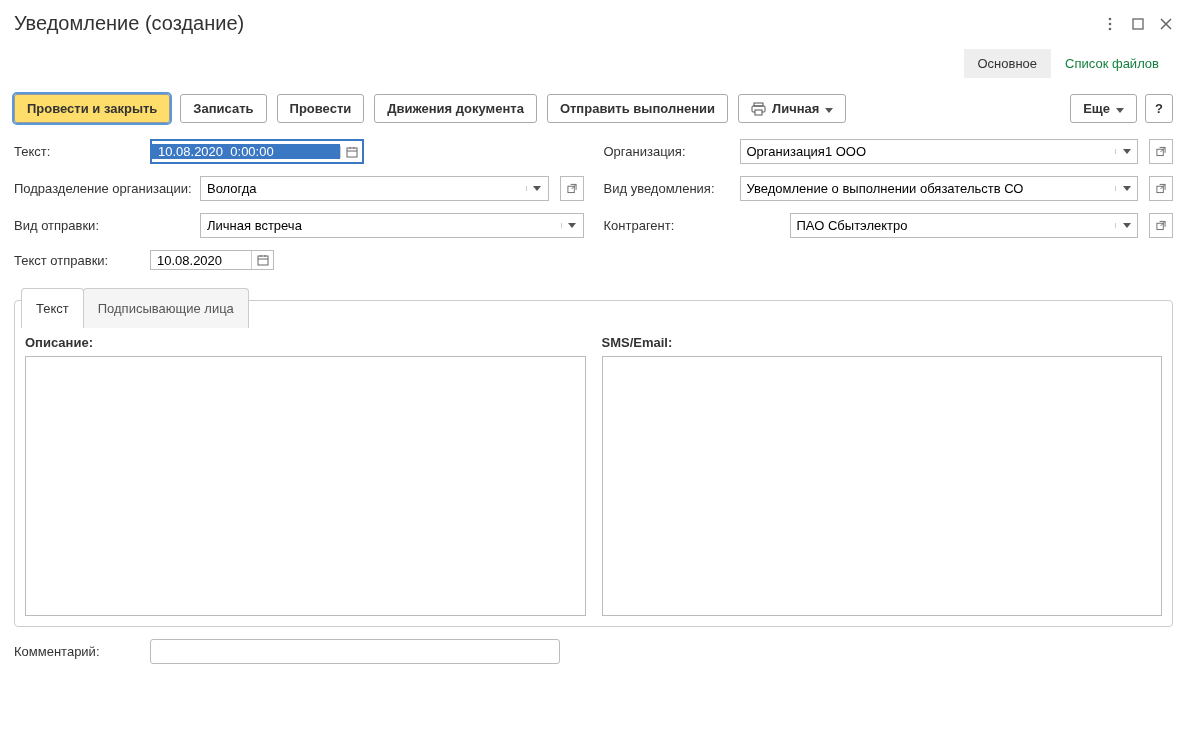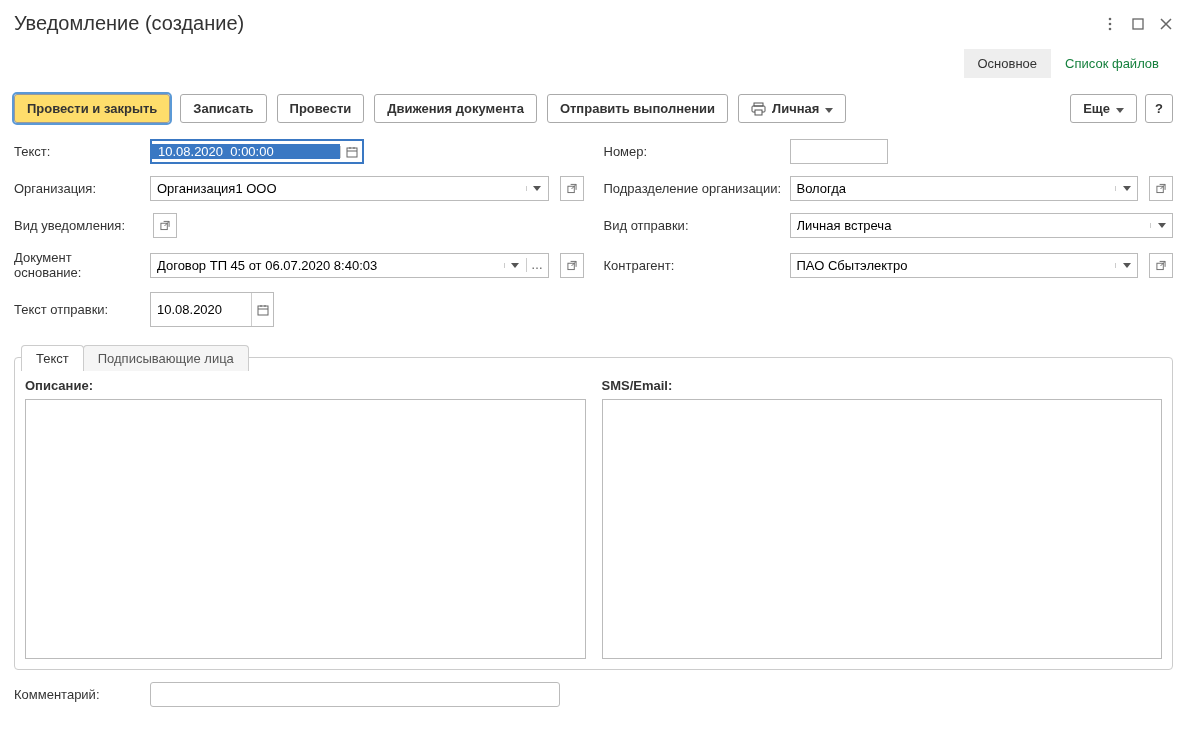--- a/index.html
+++ b/index.html
@@ -169,21 +169,21 @@
     border: 1px solid #bbb;
     height: 25px;
     padding: 0 6px;
     font-size: 13px;
     outline: none;
   }
   .date-wrap {
     display: flex;
     align-items: stretch;
     border: 1px solid #bbb;
-    height: 35px;
+    height: 20px;
     width: 124px;
   }
   .date-wrap input {
     border: none;
     outline: none;
     padding: 0 6px;
     font-size: 13px;
     flex: 1;
     min-width: 0;
   }
@@ -198,21 +198,21 @@
     display: flex;
     position: relative;
     top: -23px;
     margin-bottom: -16px;
     margin-left: -4px;
   }
   .inner-tab {
     border: 1px solid #ccc;
     border-bottom: none;
     background: #f5f5f5;
-    padding: 5px 14px;
+    padding: 12px 14px;
     font-size: 13px;
     cursor: pointer;
     border-radius: 4px 4px 0 0;
     margin-right: -1px;
     color: #555;
   }
   .inner-tab.active {
     background: #fff;
     color: #333;
     position: relative;
@@ -338,24 +338,20 @@
         <svg width="12" height="12" viewBox="0 0 12 12">
             <rect x="1" y="2" width="10" height="9" fill="none" stroke="#666"></rect>
             <line x1="1" y1="5" x2="11" y2="5" stroke="#666"></line>
             <line x1="4" y1="1" x2="4" y2="3" stroke="#666"></line>
             <line x1="8" y1="1" x2="8" y2="3" stroke="#666"></line>
           </svg>
       </button>
     </div>
   </div>
 
-  <div class="row">
-    <div class="label-wide">Номер:</div>
-    <input class="small-input" type="text" value="" style="">
-  </div>
 
   <div class="row">
     <div class="label">Организация:</div>
     <div class="input-wrap">
       <input type="text" value="Организация1 ООО" style="">
       <button class="input-btn chev"></button>
     </div>
     <button class="ext-btn open-icon">
       <svg width="11" height="11" viewBox="0 0 11 11">
           <rect x="1" y="3" width="7" height="7" fill="none" stroke="#666"></rect>
@@ -375,52 +371,41 @@
       <svg width="11" height="11" viewBox="0 0 11 11">
           <rect x="1" y="3" width="7" height="7" fill="none" stroke="#666"></rect>
           <path d="M4 1 h6 v6" fill="none" stroke="#666"></path>
           <path d="M10 1 L5 6" stroke="#666"></path>
         </svg>
     </button>
   </div>
 
   <div class="row">
     <div class="label">Вид уведомления:</div>
+    <div class="input-wrap">
+      <input type="text" value="Уведомление о выполнении обязательств СО" style="">
+      <button class="input-btn chev"></button>
+    </div>
     <button class="ext-btn open-icon">
       <svg width="11" height="11" viewBox="0 0 11 11">
           <rect x="1" y="3" width="7" height="7" fill="none" stroke="#666"></rect>
           <path d="M4 1 h6 v6" fill="none" stroke="#666"></path>
           <path d="M10 1 L5 6" stroke="#666"></path>
         </svg>
     </button>
   </div>
 
   <div class="row">
     <div class="label-wide">Вид отправки:</div>
     <div class="input-wrap">
       <input type="text" value="Личная встреча" style="">
       <button class="input-btn chev"></button>
     </div>
   </div>
 
-  <div class="row">
-    <div class="label">Документ основание:</div>
-    <div class="input-wrap">
-      <input type="text" value="Договор ТП 45 от 06.07.2020 8:40:03" style="">
-      <button class="input-btn chev"></button>
-      <button class="input-btn" style="font-size:12px;">…</button>
-    </div>
-    <button class="ext-btn open-icon">
-      <svg width="11" height="11" viewBox="0 0 11 11">
-          <rect x="1" y="3" width="7" height="7" fill="none" stroke="#666"></rect>
-          <path d="M4 1 h6 v6" fill="none" stroke="#666"></path>
-          <path d="M10 1 L5 6" stroke="#666"></path>
-        </svg>
-    </button>
-  </div>
 
   <div class="row">
     <div class="label-wide">Контрагент:</div>
     <div class="input-wrap">
       <input type="text" value="ПАО Сбытэлектро" style="">
       <button class="input-btn chev"></button>
     </div>
     <button class="ext-btn open-icon">
       <svg width="11" height="11" viewBox="0 0 11 11">
           <rect x="1" y="3" width="7" height="7" fill="none" stroke="#666"></rect>

